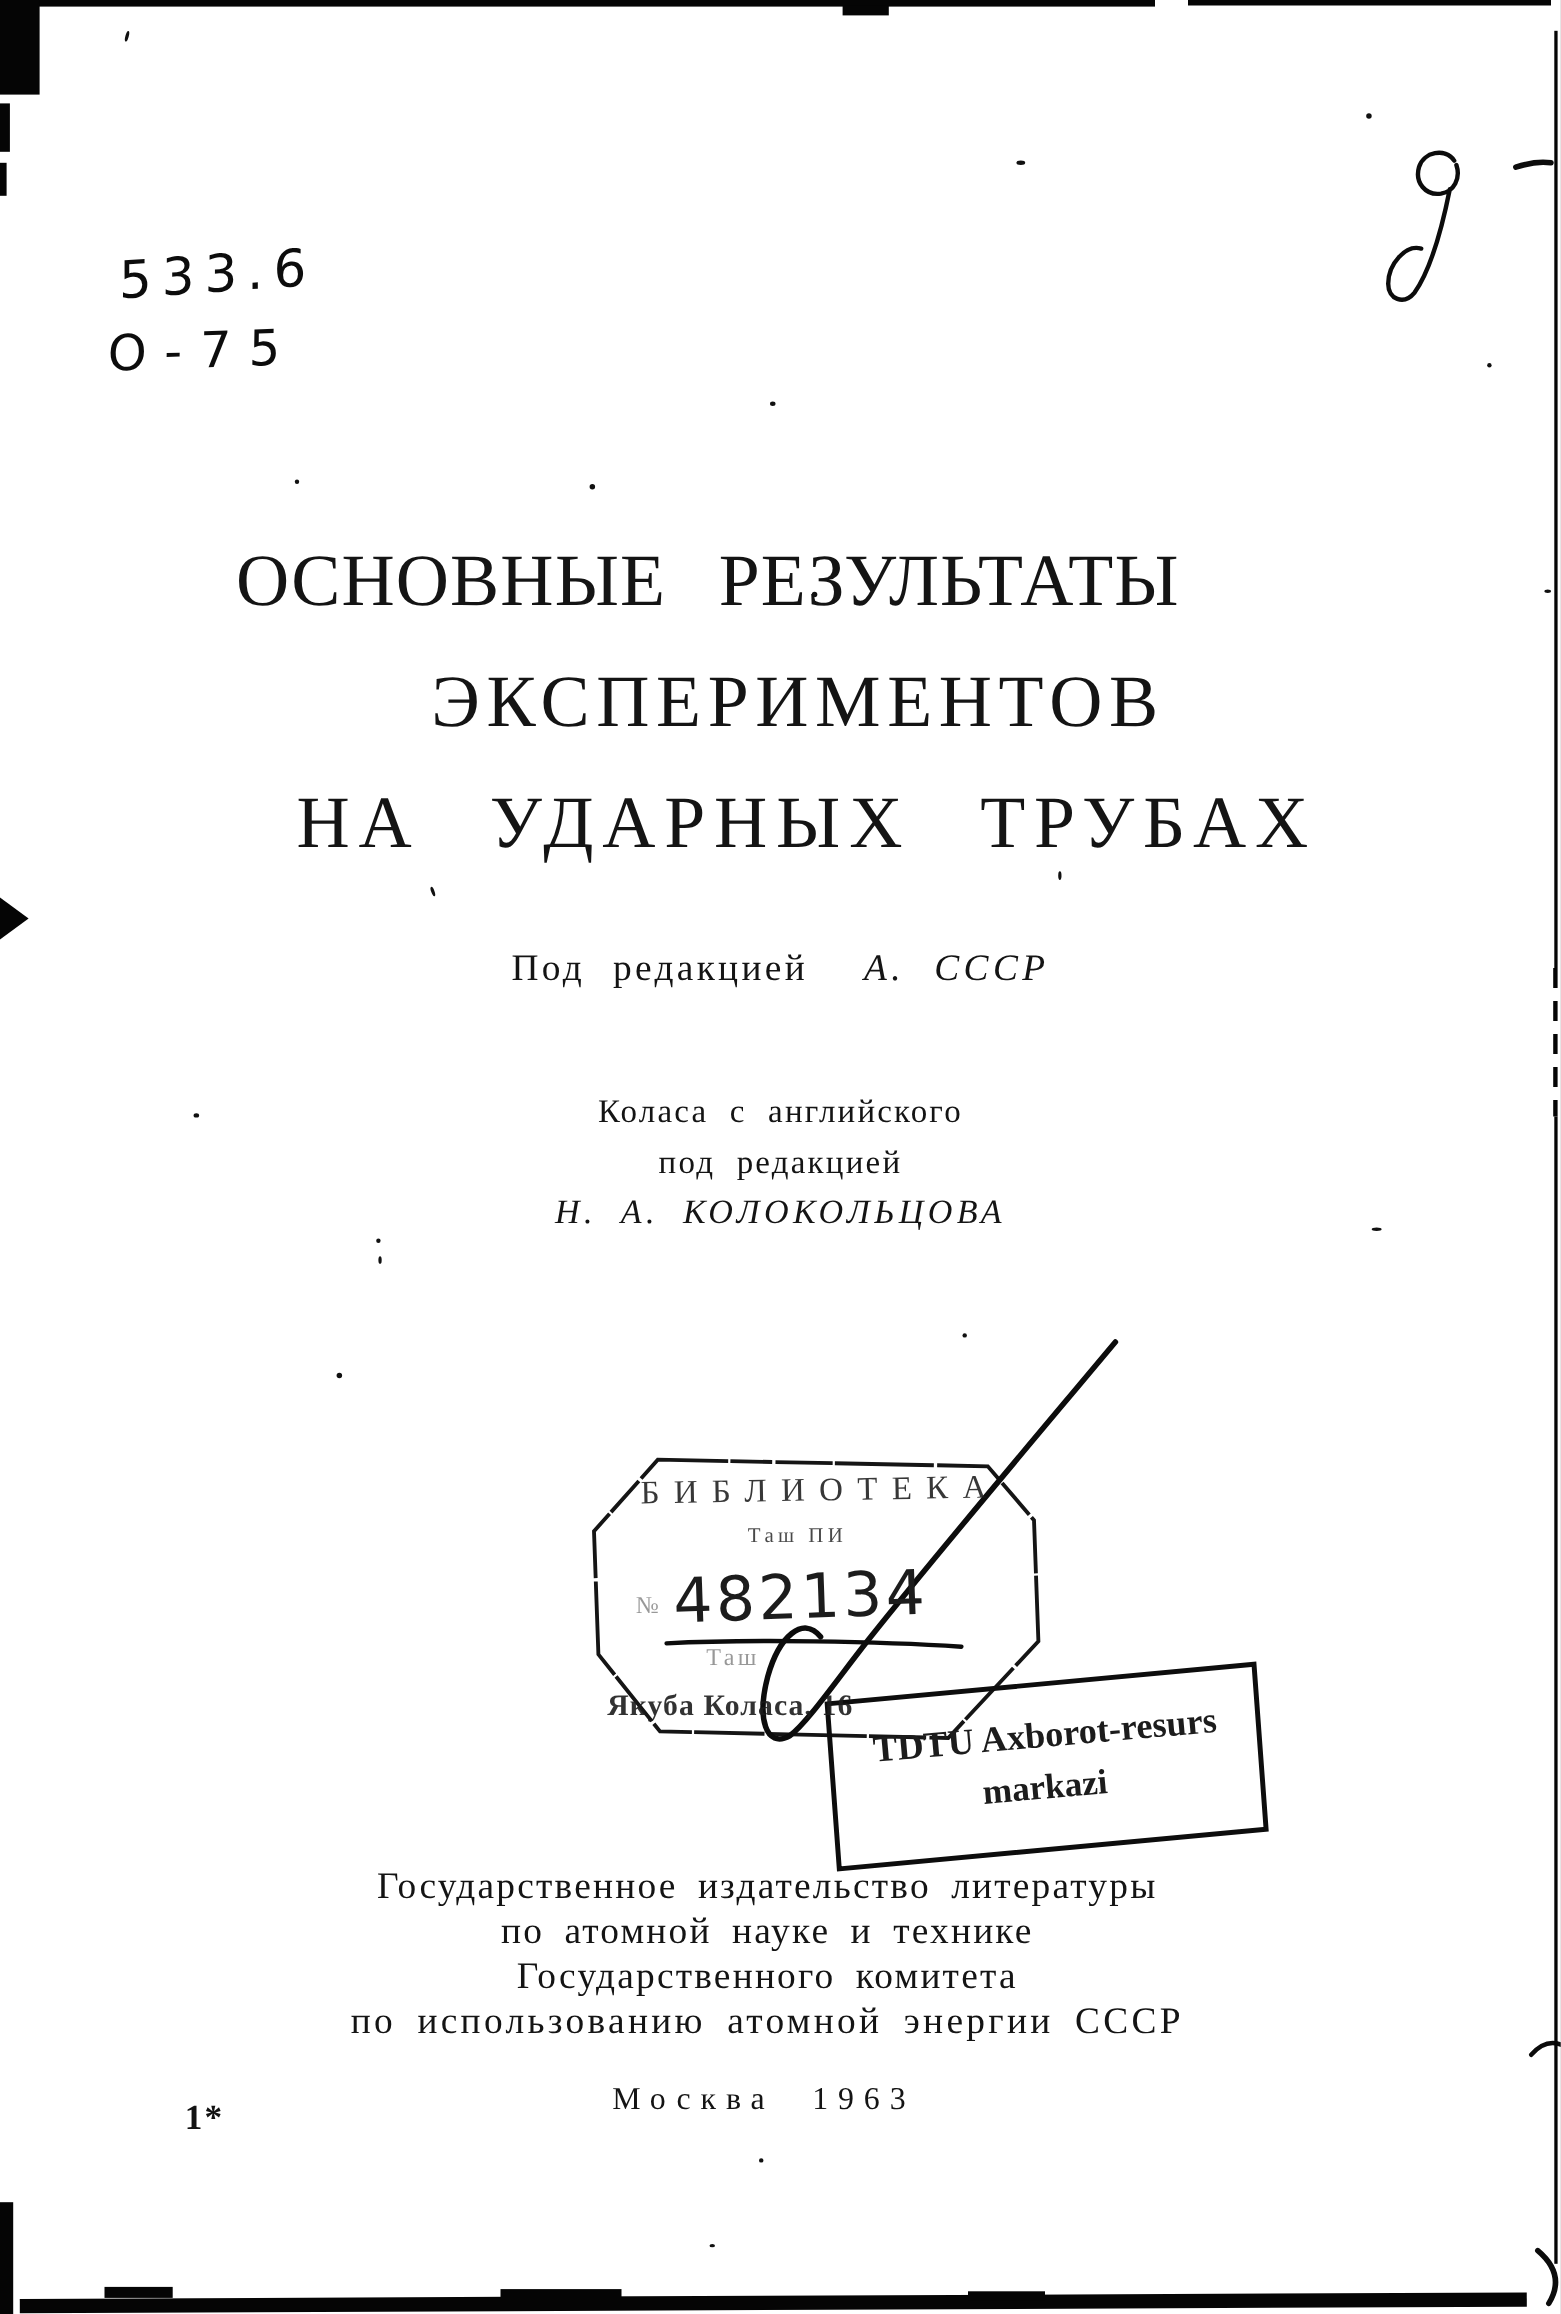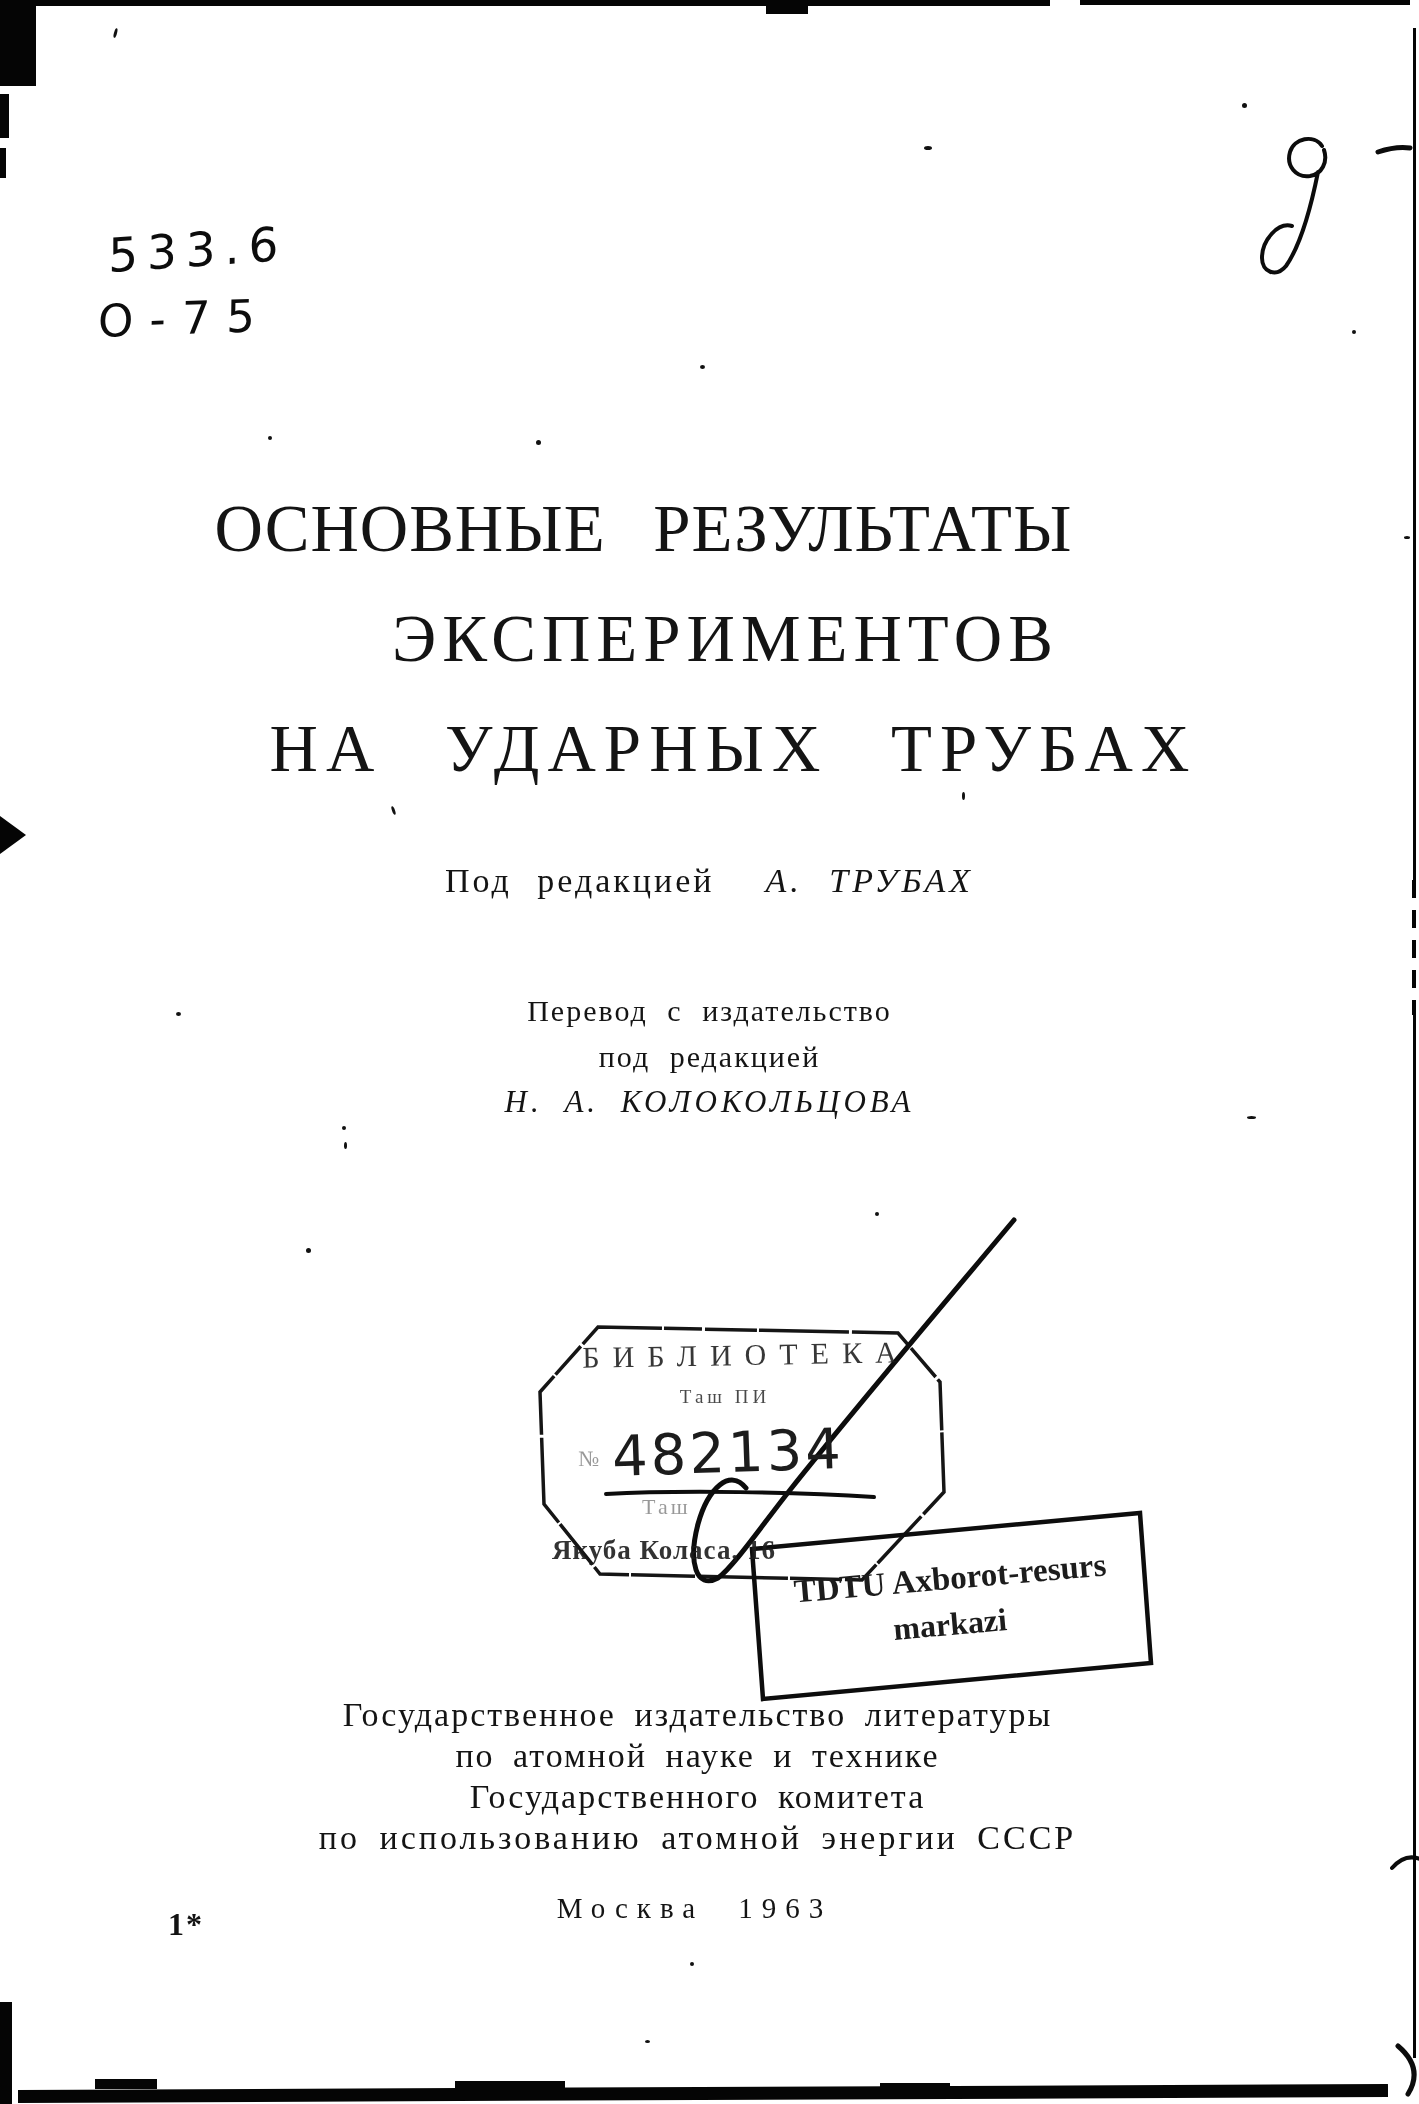--- a/index.html
+++ b/index.html
@@ -60,24 +60,24 @@
 
   <div class="hand hand1">533.6</div>
   <div class="hand hand2">О-75</div>
 
   <div class="txt title title-l1">ОСНОВНЫЕ РЕЗУЛЬТАТЫ</div>
   <div class="txt title title-l2">ЭКСПЕРИМЕНТОВ</div>
   <div class="txt title title-l3">НА УДАРНЫХ ТРУБАХ</div>
 
   <div class="txt editor">
     <span>Под редакцией</span>&nbsp;
-    <em>А. ТРУБАХ</em>
+    <em>А. СССР</em>
   </div>
 
-  <div class="txt trans1">Перевод с издательство</div>
+  <div class="txt trans1">Коласа с английского</div>
   <div class="txt trans2">под редакцией</div>
   <div class="txt trans3">Н. А. КОЛОКОЛЬЦОВА</div>
 
   <svg class="overlay" width="1419" height="2104" viewBox="0 0 1419 2104">
 
     <polygon points="598,1327 898,1333 940,1382 944,1492 862,1580 600,1574 544,1504 540,1392" fill="none" stroke="#151515" stroke-width="3.5" stroke-dasharray="64 2 38 3 52 2 90 3"></polygon>
 
     <polygon points="752,1549 1140,1513 1151,1663 763,1699" fill="none" stroke="#0d0d0d" stroke-width="4.5"></polygon>
 
     <path d="M 606 1494 C 680 1490, 800 1492, 874 1497" fill="none" stroke="#0c0c0c" stroke-width="4" stroke-linecap="round"></path>

